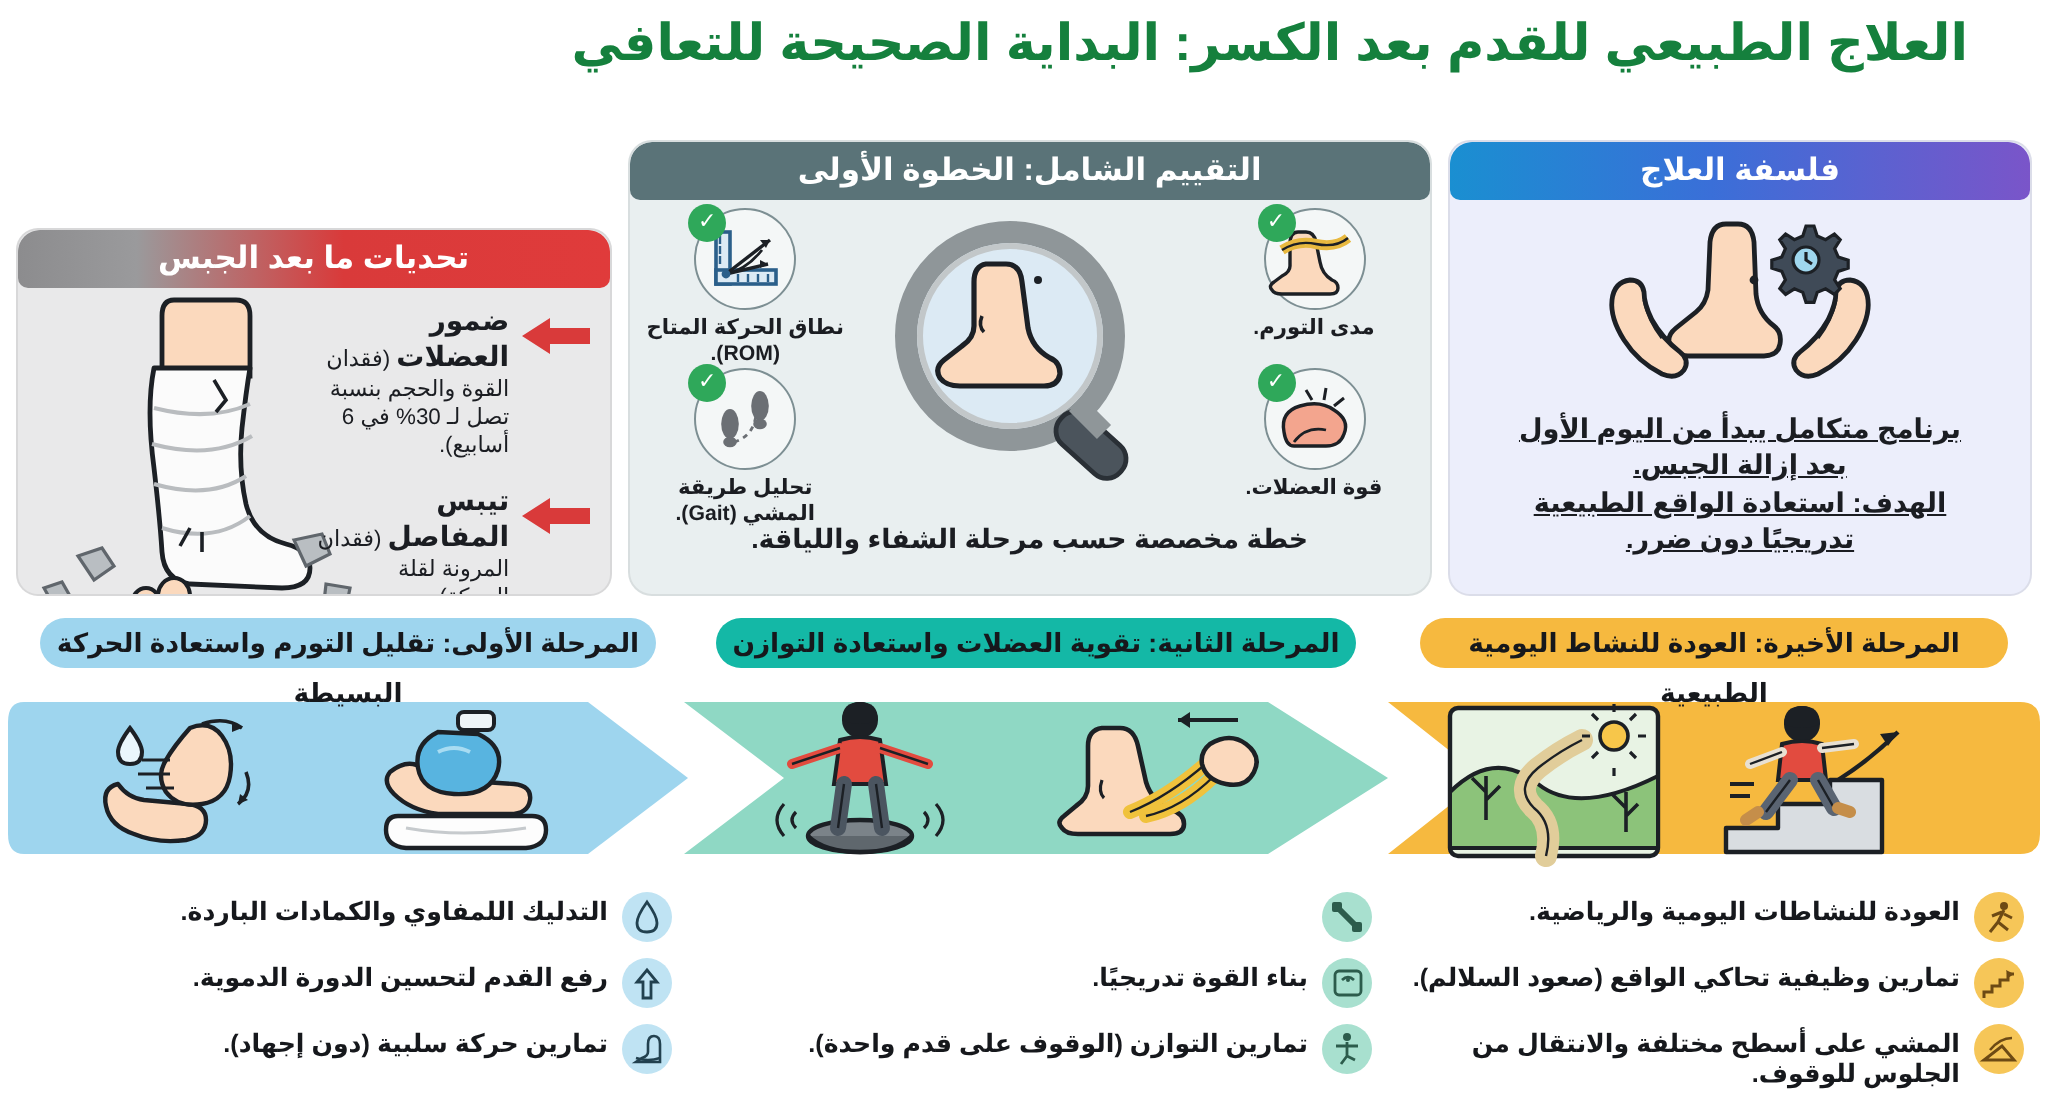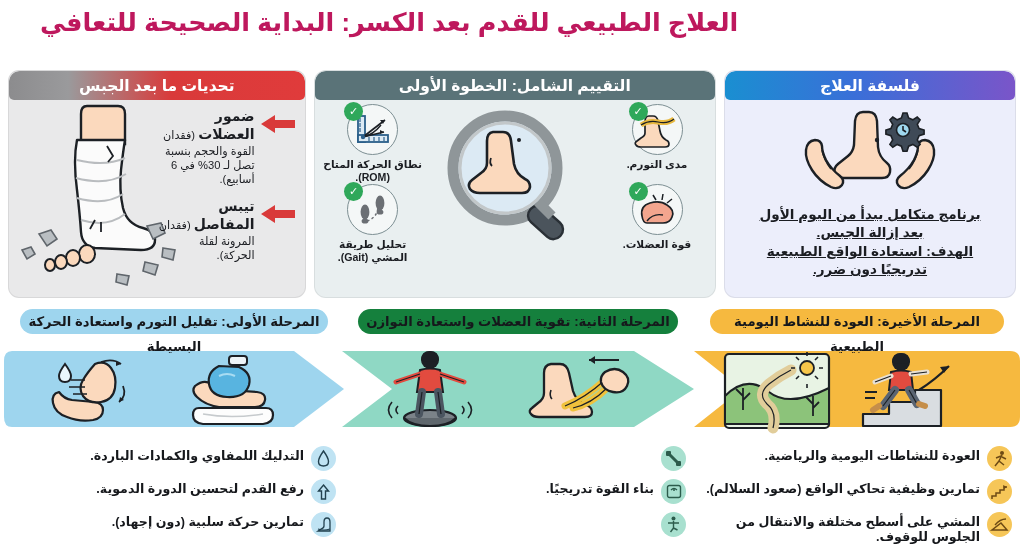--- a/index.html
+++ b/index.html
@@ -6,24 +6,24 @@
   html, body {
     width: 1024px; height: 559px;
     font-family: "Liberation Sans", "DejaVu Sans", sans-serif;
     background: #ffffff;
     overflow: hidden;
   }
   #page { position: relative; width: 1024px; height: 559px; background: #fff; }
 
   
   .page-title {
-    text-align: left;
+    text-align: right;
     font-size: 25.5px;
     font-weight: bold;
-    color: #be185d;
+    color: #15803d;
     line-height: 1.12;
     padding: 8px 40px 0 40px;
     letter-spacing: 0px;
   }
 
   
   .top-row {
     position: absolute;
     top: 70px; left: 0; width: 1024px; height: 228px;
     display: flex;
@@ -33,21 +33,21 @@
   .panel {
     position: relative;
     border-radius: 11px;
     overflow: hidden;
     display: flex;
     flex-direction: column;
     border: 1px solid rgba(0,0,0,0.07);
   }
   .panel.p1 { width: 312px; background: #eceefb; }
   .panel.p2 { width: 430px; background: #e9eff0; border-radius: 12px; }
-  .panel.p3 { width: 318px; background: #e9e9ea; }
+  .panel.p3 { width: 318px; background: #e9e9ea; margin-top: 44px; }
 
   .panel-head {
     height: 29px;
     line-height: 29px;
     text-align: center;
     color: #ffffff;
     font-weight: bold;
     font-size: 15.5px;
     border-radius: 11px 11px 5px 5px;
   }
@@ -146,21 +146,21 @@
     position: relative;
     height: 25px; line-height: 25px;
     margin: 3px 16px 0 16px;
     border-radius: 13px;
     text-align: center;
     font-size: 13.2px; font-weight: bold;
     color: #16181c;
     z-index: 4;
   }
   .ph1 .phase-head { background: #9ed5ee; }
-  .ph2 .phase-head { background: #15803d; }
+  .ph2 .phase-head { background: #14b8a6; }
   .ph3 .phase-head { background: #f6b93f; }
 
   .band {
     position: absolute;
     top: 33px; height: 100px; left: 0; width: 100%;
     z-index: 1;
   }
   .band .chev { position: absolute; inset: 0; }
 
   .phase-art {
@@ -299,20 +299,21 @@
                 <ellipse cx="9" cy="28" rx="3.4" ry="2.6" fill="#6b6f74"></ellipse>
                 <ellipse cx="24" cy="10" rx="4.4" ry="7.5" fill="#6b6f74"></ellipse>
                 <ellipse cx="24" cy="19" rx="3.4" ry="2.6" fill="#6b6f74"></ellipse>
                 <path d="M11 28 q10 -3 11 -14" fill="none" stroke="#6b6f74" stroke-width="1.4" stroke-dasharray="2.5 2.5"></path>
               </svg>
               <span class="tick">✓</span>
             </div>
             <div class="cap">تحليل طريقة المشي (Gait).</div>
           </div>
         </div>
+        <div class="p2-foot">خطة مخصصة حسب مرحلة الشفاء واللياقة.</div>
       </div>
     </div>
 
     <div class="panel p3">
       <div class="panel-head">تحديات ما بعد الجبس</div>
       <div class="panel-body">
         <div class="p3-wrap">
 
           <div class="p3-img">
             <svg width="170" height="190" viewBox="0 0 170 190">
@@ -511,20 +512,21 @@
           </span>
           <span class="bt">بناء القوة تدريجيًا.</span>
         </div>
         <div class="bullet">
           <span class="bi">
             <svg width="15" height="17" viewBox="0 0 15 17">
               <circle cx="7.5" cy="2.5" r="2" fill="#2c5c4c"></circle>
               <path d="M7.5 5 l0 7 M2 7 l11 0 M7.5 12 l-3 4 M7.5 12 l4 2" fill="none" stroke="#2c5c4c" stroke-width="1.4"></path>
             </svg>
           </span>
+          <span class="bt">تمارين التوازن (الوقوف على قدم واحدة).</span>
         </div>
       </div>
     </div>
 
     <div class="phase ph3">
       <div class="phase-head">المرحلة الأخيرة: العودة للنشاط اليومية الطبيعية</div>
       <div class="band">
         <svg class="chev" viewBox="0 0 326 100" preserveAspectRatio="none">
           <path d="M0 12 l316 0 q10 0 10 10 l0 56 q0 10 -10 10 l-316 0 l48 -38 z" fill="#f6b93f"></path>
         </svg>

